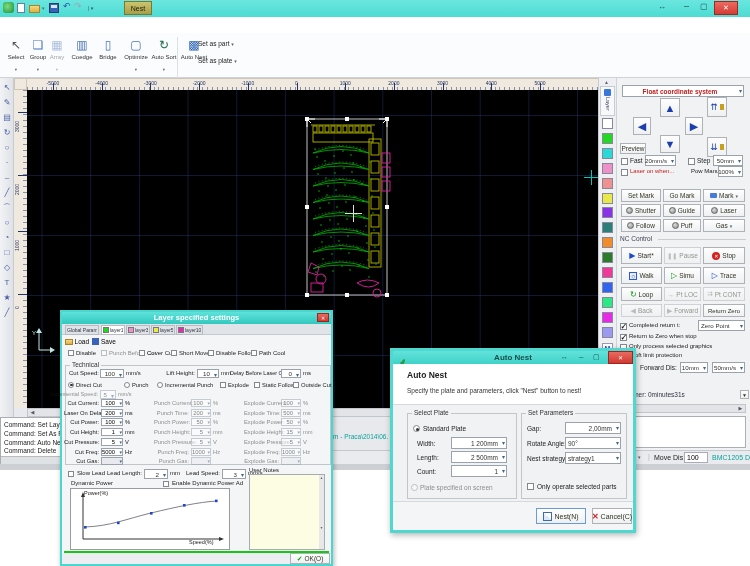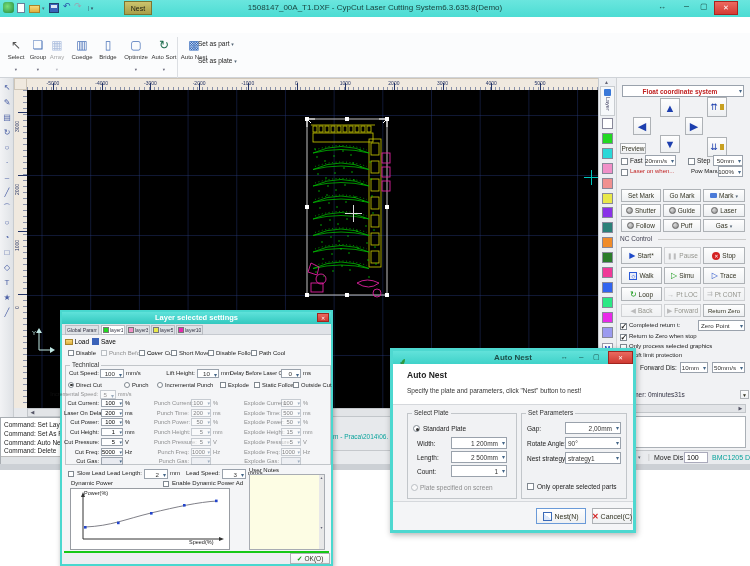--- a/index.html
+++ b/index.html
@@ -33,21 +33,20 @@
     <div class="ab" style="left:17px;top:3px;width:8px;height:10px;background:#fff;border:1px solid #6a7f9a"></div>
     <div class="ab" style="left:29px;top:5px;width:11px;height:8px;background:linear-gradient(#f6d97a,#e0b040);border:1px solid #a8842a"></div>
     <div class="ab carx" style="left:42px;top:5px">▾</div>
     <div class="ab" style="left:49px;top:3px;width:10px;height:10px;background:#3a62b8;border:1px solid #23406e">
         <div style="margin:1px auto 0;width:6px;height:3px;background:#dde6f5"></div>
       </div>
     <div class="ab" style="left:63px;top:1px;font-size:9px;color:#2a52a8">↶</div>
     <div class="ab" style="left:74px;top:1px;font-size:9px;color:#9aa4b0">↷</div>
     <div class="ab carx" style="left:88px;top:5px;color:#356">| ▾</div>
     <div class="ab" style="left:124px;top:1px;width:28px;height:14px;background:linear-gradient(#ccc46e,#a89e48);border:1px solid #7d7530;font-size:7px;color:#1c1c10;display:flex;align-items:center;justify-content:center">Nest</div>
-    <div class="ab" style="left:160px;top:3px;width:430px;text-align:center;font-size:8px;color:#173f3b">1508147_00A_T1.DXF - CypCut Laser Cutting System6.3.635.8(Demo)</div>
     <div class="ab" style="left:658px;top:2px;font-size:8px;color:#1b4f49">↔</div>
     <div class="ab" style="left:684px;top:1px;font-size:9px;color:#1b4f49">–</div>
     <div class="ab" style="left:700px;top:2px;font-size:8px;color:#1b4f49">▢</div>
     <div class="ab" style="left:714px;top:1px;width:24px;height:14px;background:linear-gradient(#ec6a60,#d43c34);border:1px solid #a8241e;color:#fff;font-size:7px;display:flex;align-items:center;justify-content:center">✕</div>
   </div>
 
 
   <div class="ab" style="left:0;top:33px;width:750px;height:45px;background:#fbfcfd;border-bottom:1px solid #cfd3d8">
     <div class="ab" style="left:55px;top:68px;width:120px;text-align:center;font-size:6px;color:#778">Nest</div>
     <div class="ab" style="left:177px;top:4px;width:1px;height:64px;background:#dcdfe3"></div>
@@ -505,21 +504,21 @@
         <div style="position: absolute; left: 3px; top: 3px; font-size: 6.5px; color: rgb(34, 34, 34); white-space: nowrap;">Command: Set Layer</div>
         <div style="position: absolute; left: 3px; top: 11.8px; font-size: 6.5px; color: rgb(34, 34, 34); white-space: nowrap;">Command: Set As Part</div>
         <div style="position: absolute; left: 3px; top: 20.6px; font-size: 6.5px; color: rgb(34, 34, 34); white-space: nowrap;">Command: Auto Nest</div>
         <div style="position: absolute; left: 3px; top: 29.4px; font-size: 6.5px; color: rgb(34, 34, 34); white-space: nowrap;">Command: Delete</div>
       </div>
     <div class="ab" style="left:0;top:38px;width:194px;height:8px;background:#dfe2e5;border-top:1px solid #bbb"></div>
   </div>
 
   <div class="ab" style="left:60px;top:310px;width:273px;height:256px;border:2px solid #49d8cf;background:#f4f5f7;box-shadow:1px 2px 5px rgba(0,0,0,.3)">
     <div class="ab" style="left:0;top:0;width:269px;height:12px;background:linear-gradient(#5fe2da,#32c8bf)">
-      <div style="text-align:center;font-size:7.5px;font-weight:bold;color:#fff;line-height:12px">Layer selected settings</div>
+      <div style="text-align:center;font-size:7.5px;font-weight:bold;color:#fff;line-height:12px">Layer specified settings</div>
       <div class="ab" style="right:2px;top:1px;width:12px;height:9px;background:linear-gradient(#ea6a60,#cf3a32);border:1px solid #a0241e;color:#fff;font-size:5px;text-align:center;line-height:8px">✕</div>
     </div>
     <div class="ab" id="ldtabs" style="left:0;top:12px;width:269px;height:11px;background:#e0e3e8;border-bottom:1px solid #c6cad0">
         <div style="position: absolute; left: 3px; top: 1px; width: 34px; height: 10px; background: rgb(223, 226, 230); border: 1px solid rgb(184, 188, 194); display: flex; align-items: center; gap: 1px; padding: 0px 1px;">
           <div style="position: static; font-size: 5px; color: rgb(51, 51, 68); white-space: nowrap; overflow: hidden;">Global Parameter</div>
         </div>
         <div style="position: absolute; left: 39px; top: 1px; width: 24px; height: 10px; background: rgb(255, 255, 255); border: 1px solid rgb(184, 188, 194); display: flex; align-items: center; gap: 1px; padding: 0px 1px;">
           <div style="position: static; width: 6px; height: 6px; flex: 0 0 auto; background: rgb(34, 216, 34); border: 1px solid rgb(119, 119, 119);"></div>
           <div style="position: static; font-size: 5px; color: rgb(51, 51, 68); white-space: nowrap; overflow: hidden;">layer1</div>
         </div>

